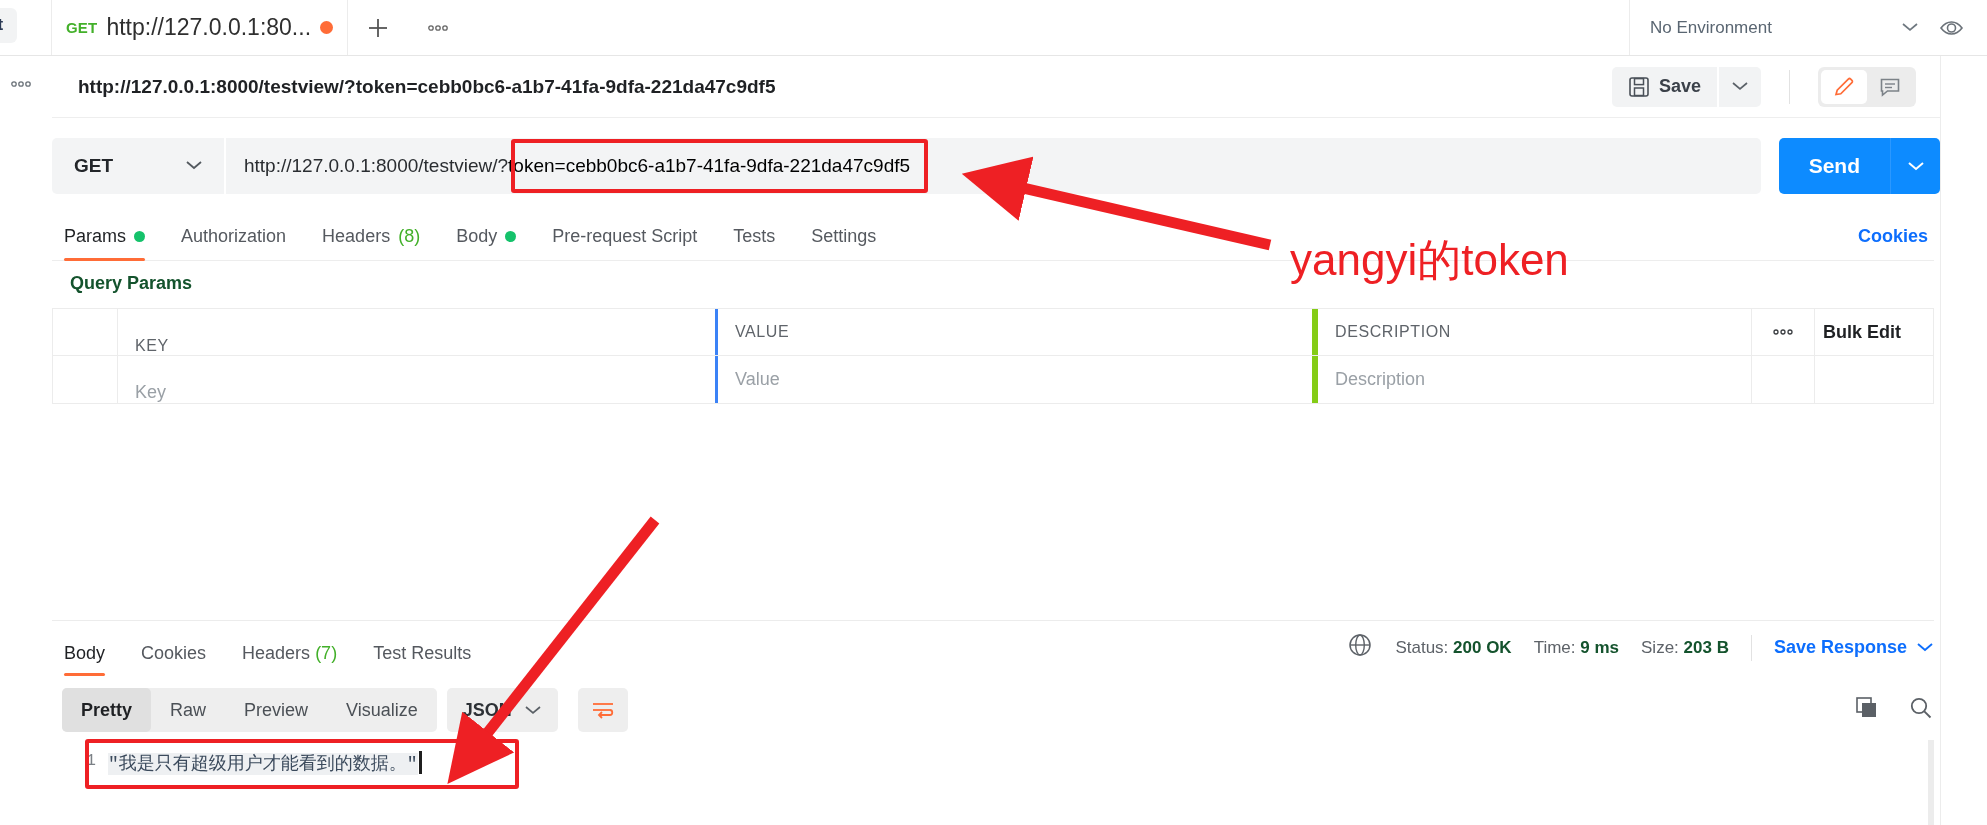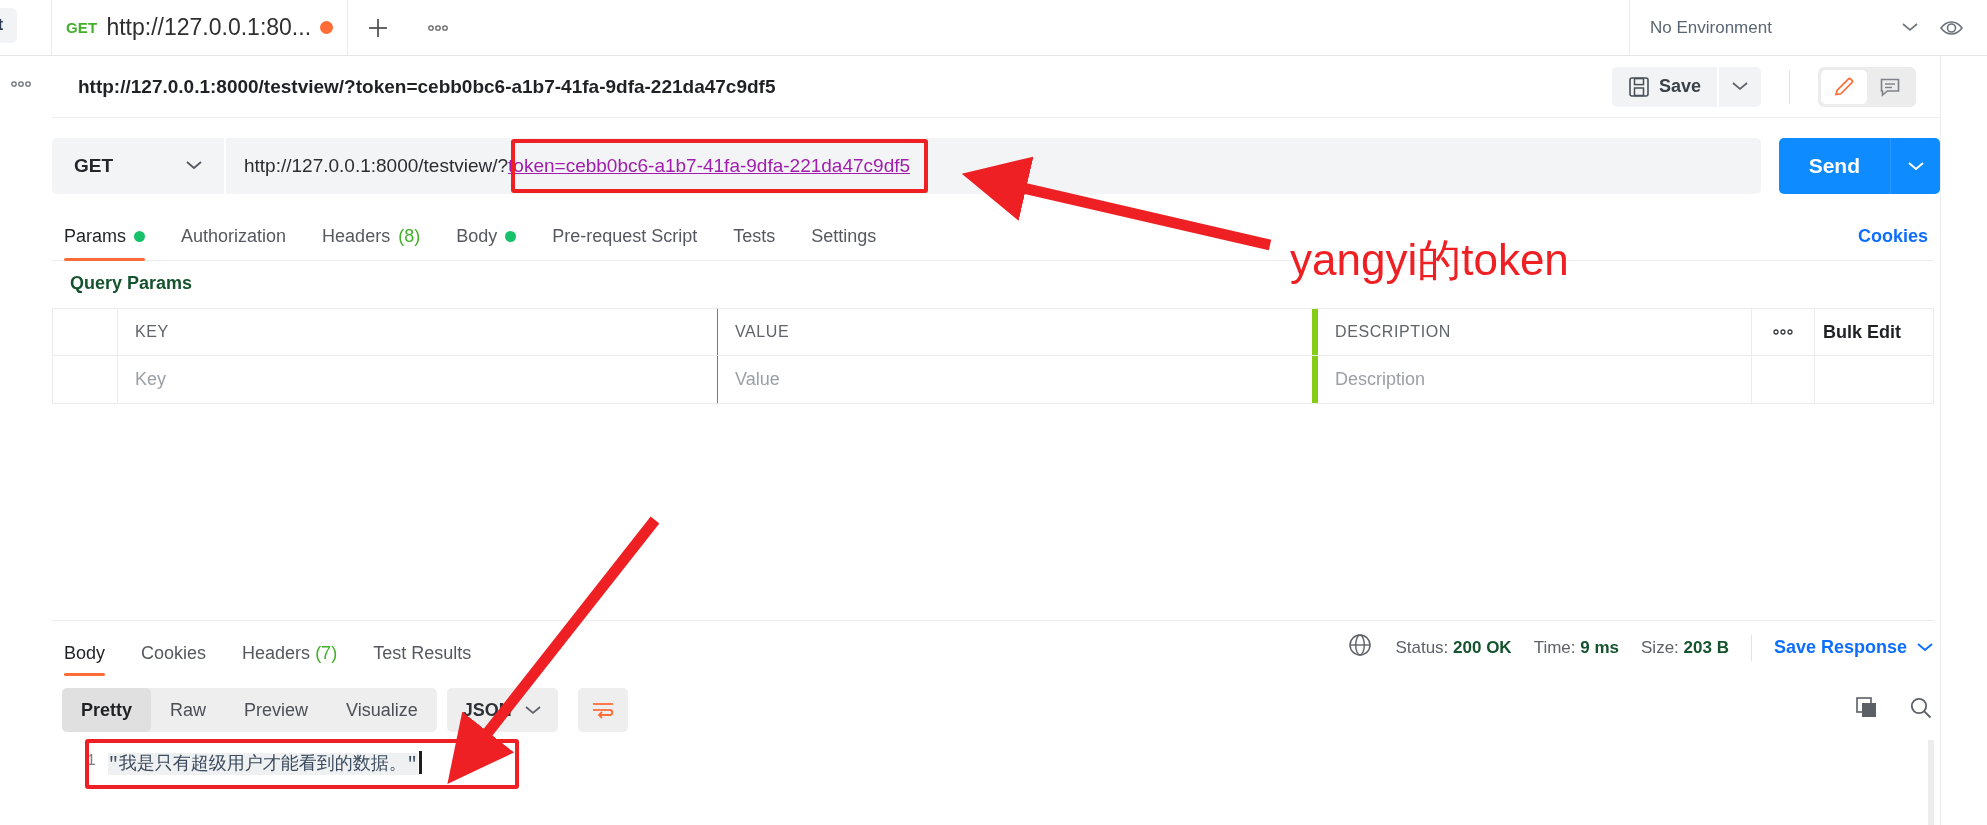--- a/index.html
+++ b/index.html
@@ -124,21 +124,21 @@
   .method-select .chev { font-weight: 400; color: #53595f; font-size: 16px; }
   .url-input {
     flex: 1 1 auto; height: 56px; background: #f3f4f5;
     border-radius: 0 5px 5px 0;
     display: flex; align-items: center; padding: 0 18px;
     font-size: 19px; color: #2a2d31; position: relative;
     margin-left: 2px; overflow: visible;
     cursor: text;
   }
   .url-text { white-space: nowrap; }
-  .url-text .q { color: #a21caf; text-decoration: underline; }
+  .url-text .q { color: #000000; }
   .url-highlight-box {
     position: absolute; left: 285px; top: 1px; width: 417px; height: 54px;
     border: 4px solid #ee2024; border-radius: 3px;
     pointer-events: none;
   }
   .send-group { display: flex; align-items: stretch; margin-left: 18px; }
   .send-btn {
     background: #0d8bff; color: #fff; font-size: 21px; font-weight: 700;
     padding: 0 30px; height: 56px; display: flex; align-items: center;
     border-radius: 5px 0 0 5px; cursor: pointer;
@@ -183,21 +183,21 @@
   .ptable {
     position: absolute; left: 52px; top: 308px; width: 1882px;
     border-top: 1px solid #ececec;
     border-left: 1px solid #ececec;
     border-right: 1px solid #ececec;
     background: #fff;
   }
   .prow { display: flex; border-bottom: 1px solid #ececec; min-height: 48px; align-items: center; }
   .prow.head { min-height: 47px; }
   .c-check { width: 65px; flex: 0 0 65px; display: flex; align-items: center; justify-content: center; border-right: 1px solid #ececec; align-self: stretch; }
-  .c-key   { width: 600px; flex: 0 0 600px; border-right: 1px solid #3b82f6; align-self: stretch; display: flex; align-items: center; padding-left: 17px; }
+  .c-key   { width: 600px; flex: 0 0 600px; border-right: 3px solid #3b82f6; align-self: stretch; display: flex; align-items: flex-end; padding-left: 17px; }
   .c-val   { width: 600px; flex: 0 0 600px; border-right: 6px solid #84cc16; align-self: stretch; display: flex; align-items: center; padding-left: 17px; }
   .c-desc  { flex: 1 1 auto; border-right: 1px solid #ececec; align-self: stretch; display: flex; align-items: center; padding-left: 17px; }
   .c-dots  { width: 63px; flex: 0 0 63px; display: flex; align-items: center; justify-content: center; border-right: 1px solid #ececec; align-self: stretch; color: #3a3d41; letter-spacing: 1px; font-size: 13px; }
   .c-bulk  { width: 118px; flex: 0 0 118px; display: flex; align-items: center; justify-content: flex-start; padding-left: 8px; align-self: stretch; font-size: 18px; font-weight: 700; color: #1f2124; cursor: pointer; }
   .hcell { font-size: 16px; color: #5f646a; letter-spacing: .6px; font-weight: 400; }
   .cell  { font-size: 18px; color: #2b2e32; }
   .cell.ph { color: #9aa0a6; }
   .cb {
     width: 26px; height: 26px; border-radius: 5px; background: #1f2124;
     display: flex; align-items: center; justify-content: center;

